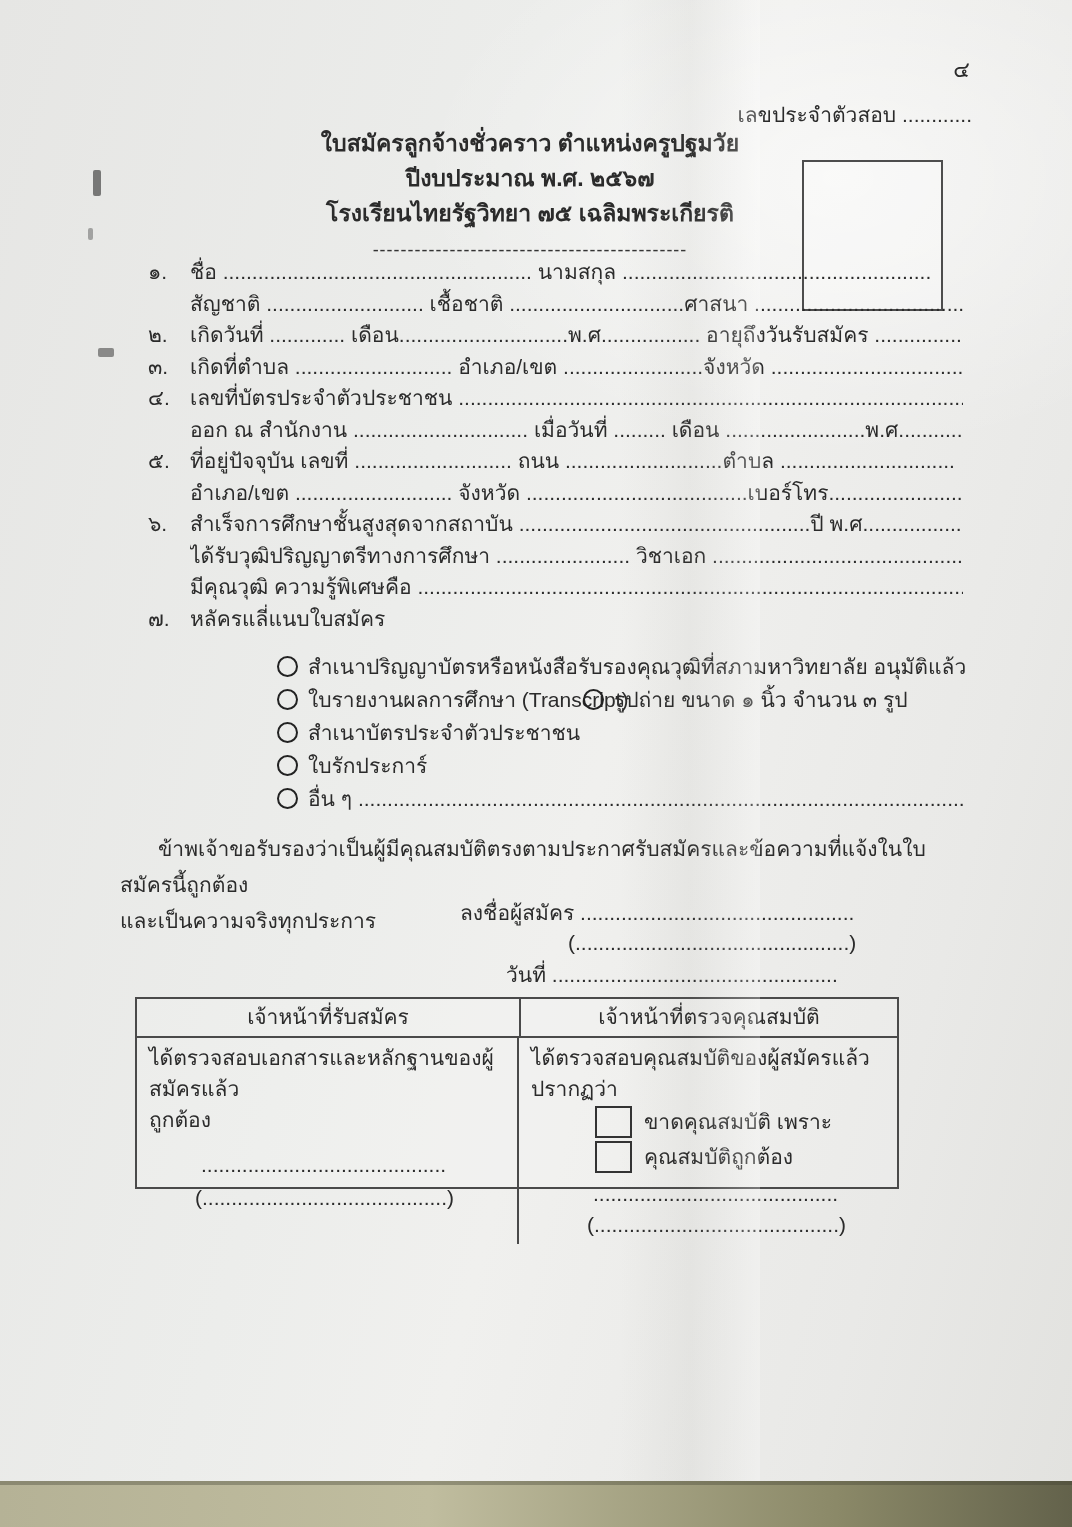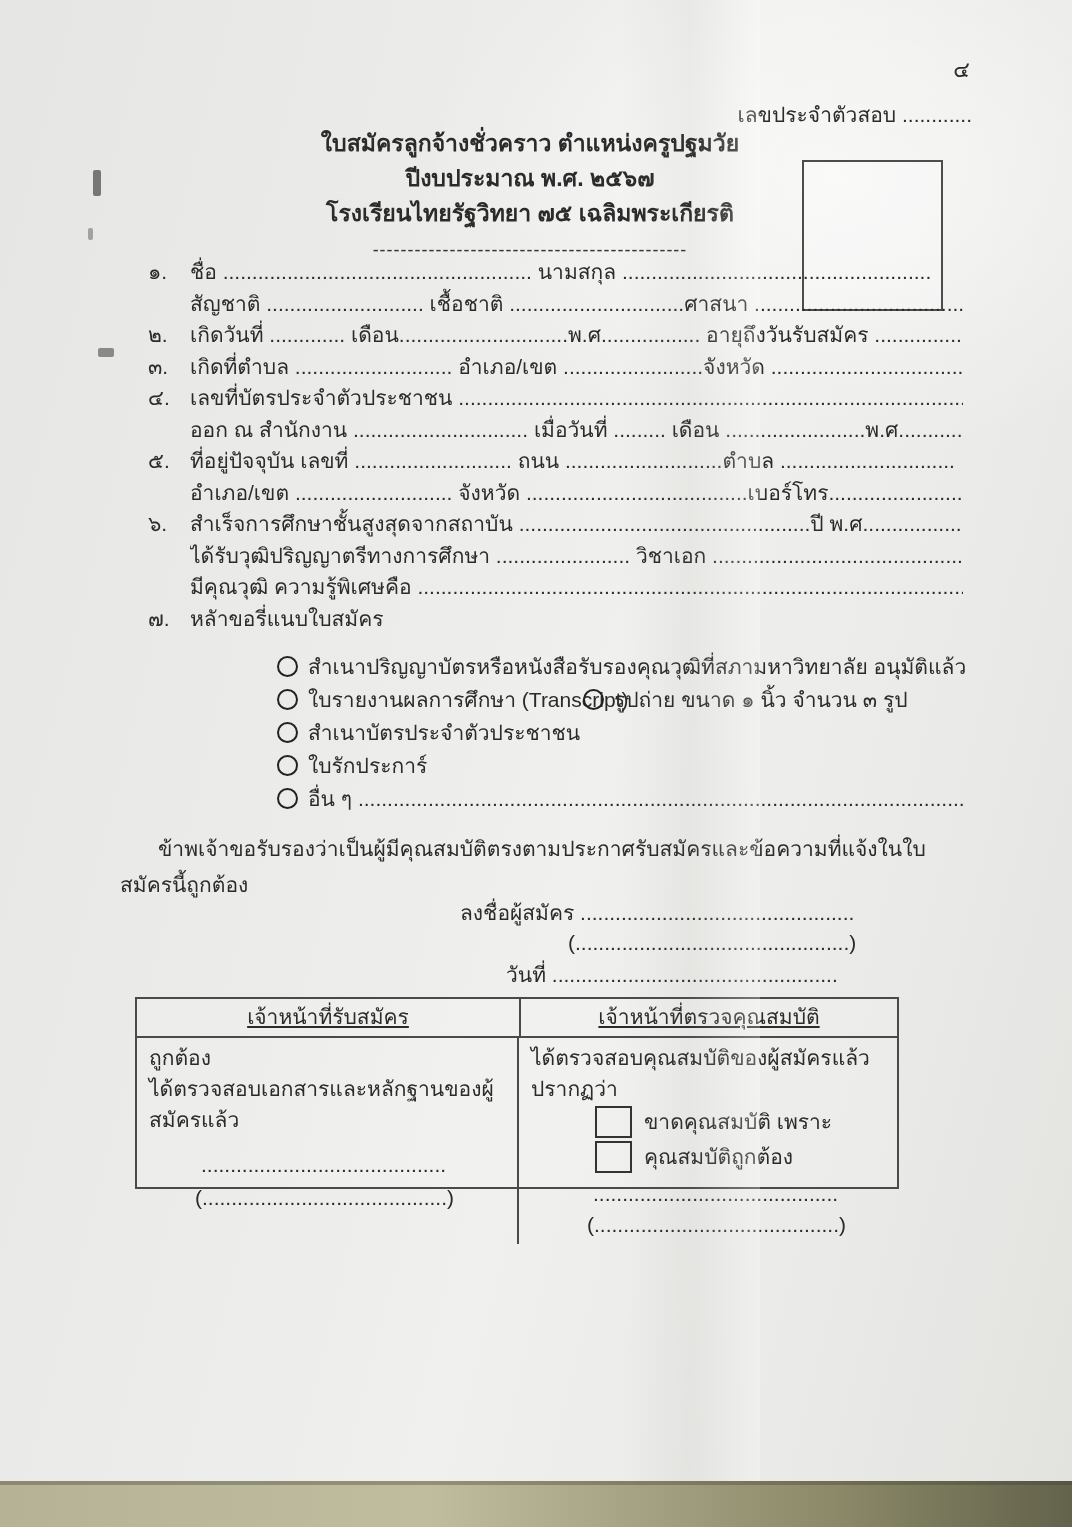--- a/index.html
+++ b/index.html
@@ -40,21 +40,21 @@
   .chk-row .long{overflow:hidden;width:655px;}
   .declaration{position:absolute;left:120px;top:831px;width:840px;font-size:21px;line-height:36px;}
   .declaration .ind{text-indent:38px;}
   .sig-block{position:absolute;left:0;top:893px;width:1072px;font-size:21px;line-height:30px;}
   .sig-line{position:absolute;white-space:nowrap;}
   .officer-table{
     position:absolute;left:135px;top:997px;width:760px;height:188px;
     border:2px solid #4a4a4a;display:flex;flex-direction:column;font-size:21px;background:rgba(255,255,255,.12);
   }
   .ot-header{display:flex;border-bottom:2px solid #4a4a4a;height:37px;flex:0 0 37px;}
-  .ot-header .hcell{flex:1;text-align:center;line-height:36px;text-decoration:underline;}
+  .ot-header .hcell{flex:1;text-align:center;line-height:36px;}
   .ot-header .hcell:first-child{border-right:2px solid #4a4a4a;flex:0 0 382px;}
   .ot-body{display:flex;flex:1;}
   .ot-cell{padding:4px 12px;line-height:31px;}
   .ot-cell.left{flex:0 0 382px;border-right:2px solid #4a4a4a;box-sizing:border-box;}
   .ot-cell.right{flex:1;}
   .cb-row{display:flex;align-items:center;margin-left:64px;line-height:35px;}
   .sq{width:33px;height:28px;border:2px solid #333;margin-right:12px;flex:0 0 33px;background:transparent;}
   .dotted-c{white-space:nowrap;}
   .desk{position:absolute;left:0;top:1481px;width:1072px;height:46px;
     background:linear-gradient(90deg,#b5b296 0%,#c0bd9f 40%,#8b8968 78%,#63624b 100%);}
@@ -125,21 +125,21 @@
     <div class="fline">
       <span class="num"></span>
       <span class="txt">ได้รับวุฒิปริญญาตรีทางการศึกษา ....................... วิชาเอก ...............................................................</span>
     </div>
     <div class="fline">
       <span class="num"></span>
       <span class="txt">มีคุณวุฒิ ความรู้พิเศษคือ ...........................................................................................................</span>
     </div>
     <div class="fline">
       <span class="num">๗.</span>
-      <span class="txt">หลัาขอรี่แนบใบสมัคร</span>
+      <span class="txt">หลัครแลี่แนบใบสมัคร</span>
     </div>
   </div>
 
   <div class="checklist">
     <div class="chk-row">
       <span class="circle"></span>
       <span>สำเนาปริญญาบัตรหรือหนังสือรับรองคุณวุฒิที่สภามหาวิทยาลัย อนุมัติแล้ว</span>
     </div>
     <div class="chk-row">
       <span class="chk-item c1">
@@ -162,37 +162,38 @@
       <span>ใบรักประการ์</span>
     </div>
     <div class="chk-row">
       <span class="circle"></span>
       <span class="long">อื่น ๆ ...........................................................................................................................................................</span>
     </div>
   </div>
 
   <div class="declaration">
     <div class="ind">ข้าพเจ้าขอรับรองว่าเป็นผู้มีคุณสมบัติตรงตามประกาศรับสมัครและข้อความที่แจ้งในใบสมัครนี้ถูกต้อง</div>
+    <div>และเป็นความจริงทุกประการ</div>
   </div>
 
   <div class="sig-block">
     <div class="sig-line" style="left:460px;top:5px;">ลงชื่อผู้สมัคร ...............................................</div>
     <div class="sig-line" style="left:568px;top:35px;">(...............................................)</div>
     <div class="sig-line" style="left:506px;top:67px;">วันที่ .................................................</div>
   </div>
 
   <div class="officer-table">
     <div class="ot-header">
       <div class="hcell">เจ้าหน้าที่รับสมัคร</div>
       <div class="hcell">เจ้าหน้าที่ตรวจคุณสมบัติ</div>
     </div>
     <div class="ot-body">
       <div class="ot-cell left">
+        <div>ได้ตรวจสอบเอกสารและหลักฐานของผู้สมัครแล้ว</div>
         <div>ถูกต้อง</div>
-        <div>ได้ตรวจสอบเอกสารและหลักฐานของผู้สมัครแล้ว</div>
         <div class="dotted-c" style="margin:14px 0 0 52px;">..........................................</div>
         <div class="dotted-c" style="margin:2px 0 0 46px;">(..........................................)</div>
       </div>
       <div class="ot-cell right">
         <div>ได้ตรวจสอบคุณสมบัติของผู้สมัครแล้ว ปรากฏว่า</div>
         <div class="cb-row">
           <span class="sq"></span>
           <span>ขาดคุณสมบัติ เพราะ</span>
         </div>
         <div class="cb-row">

